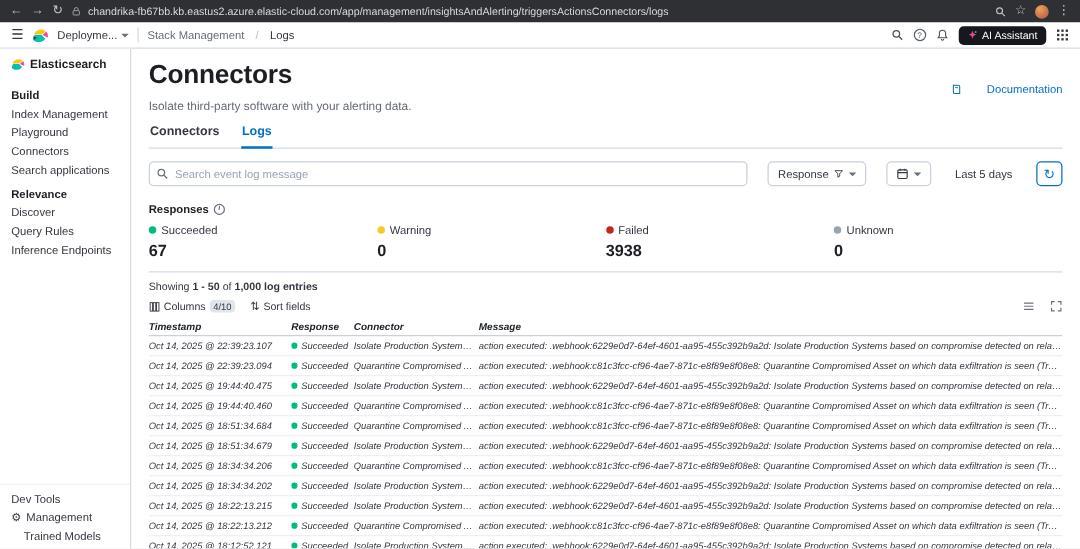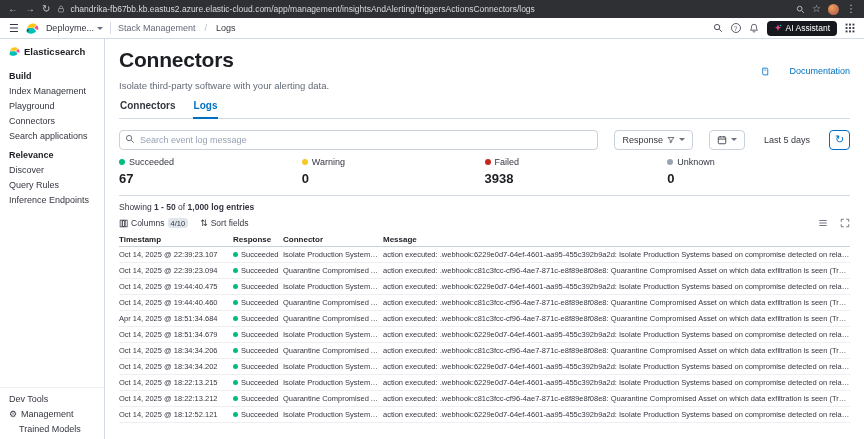--- a/index.html
+++ b/index.html
@@ -75,21 +75,21 @@
   .showing { font-size:8.5px; color:#343741; margin-top:6px; }
   .showing b { font-weight:bold; }
   .grid-toolbar { display:flex; align-items:center; gap:12px; margin-top:6px; font-size:8.5px; color:#343741; }
   .tb-btn { display:flex; align-items:center; gap:3px; cursor:pointer; }
   .badge { background:#E0E5EB; border-radius:3px; font-size:7.5px; padding:0.5px 3px; color:#343741; }
   .tb-spacer { flex:1; }
   .tb-icon { cursor:pointer; display:flex; align-items:center; }
   .sort-glyph { font-size:9px; color:#343741; }
 
   
-  .grid { margin-top:5px; flex:1; min-height:0; overflow:hidden; }
+  .grid { margin-top:5px; flex:1; min-height:0; overflow:hidden;font-style:italic; }
   .t-row, .t-head { display:grid; grid-template-columns:110px 46px 96px 1fr; column-gap:4px; align-items:center; }
   .t-head { height:14px; border-bottom:1px solid #C9D1DB; font-size:8px; font-weight:bold; color:#1C1E23; }
   .t-row { height:16px; border-bottom:1px solid #EDEFF3; font-size:7.5px; color:#343741; cursor:pointer; }
   .cell { white-space:nowrap; overflow:hidden; text-overflow:ellipsis; }
   .c-resp { display:flex; align-items:center; gap:3px; overflow:hidden; }
   .dot-s { width:5px; height:5px; border-radius:50%; background:var(--success); flex:0 0 auto; }
 </style>
 </head>
 <body>
 
@@ -260,20 +260,24 @@
               <line x1="2" y1="6.5" x2="14" y2="6.5" stroke="#343741" stroke-width="1.4"></line>
               <line x1="5" y1="1.5" x2="5" y2="4" stroke="#343741" stroke-width="1.4"></line>
               <line x1="11" y1="1.5" x2="11" y2="4" stroke="#343741" stroke-width="1.4"></line>
             </svg>
           <span class="chev"></span>
         </div>
         <span class="quick-range">Last 5 days</span>
         <button class="refresh-btn">↻</button>
       </div>
 
+      <div class="resp-head">
+        <span>Responses</span>
+        <span class="info-circle">i</span>
+      </div>
 
       <div class="stats">
 
           <div class="stat">
             <div class="stat-top">
               <span class="dot" style="background: rgb(0, 189, 121);"></span>
               <span class="stat-label">Succeeded</span>
             </div>
             <div class="stat-value">67</div>
           </div>
@@ -385,21 +389,21 @@
               <div class="cell">Oct 14, 2025 @ 19:44:40.460</div>
               <div class="cell c-resp">
                 <span class="dot-s"></span>
                 <span>Succeeded</span>
               </div>
               <div class="cell">Quarantine Compromised Asset</div>
               <div class="cell">action executed: .webhook:c81c3fcc-cf96-4ae7-871c-e8f89e8f08e8: Quarantine Compromised Asset on which data exfiltration is seen (Traffic to Malicious IPs)</div>
             </div>
 
             <div class="t-row">
-              <div class="cell">Apr 14, 2025 @ 18:51:34.684</div>
+              <div class="cell">Oct 14, 2025 @ 18:51:34.684</div>
               <div class="cell c-resp">
                 <span class="dot-s"></span>
                 <span>Succeeded</span>
               </div>
               <div class="cell">Quarantine Compromised Asset</div>
               <div class="cell">action executed: .webhook:c81c3fcc-cf96-4ae7-871c-e8f89e8f08e8: Quarantine Compromised Asset on which data exfiltration is seen (Traffic to Malicious IPs)</div>
             </div>
 
             <div class="t-row">
               <div class="cell">Oct 14, 2025 @ 18:51:34.679</div>

